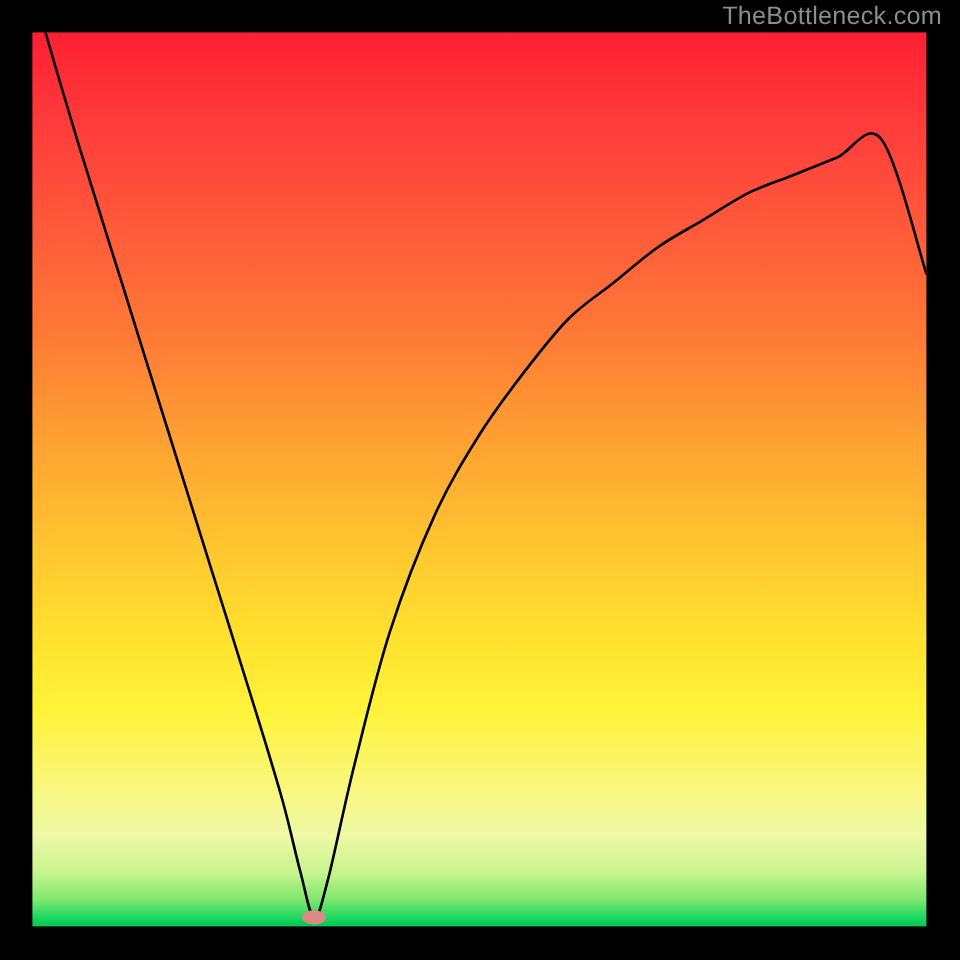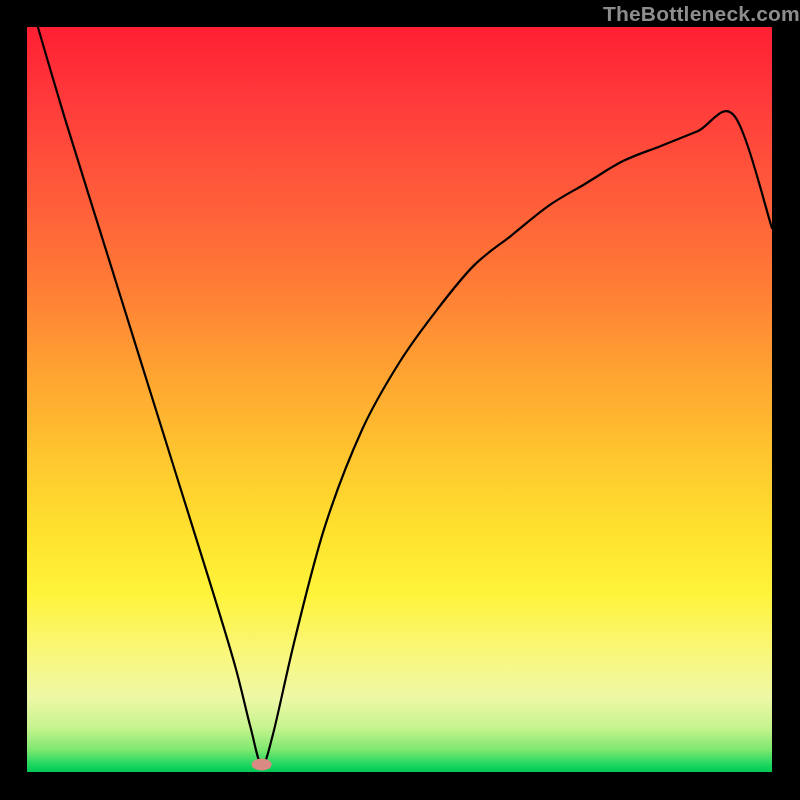--- a/index.html
+++ b/index.html
@@ -55,24 +55,24 @@
     stroke-width: 2.2;
     stroke-linecap: round;
   }
   .min-marker {
     fill: #d98a83;
     stroke: none;
   }
   .watermark {
     position: absolute;
     top: 2px;
-    right: 0;
+    right: 15px;
     color: #8d8d8d;
     font-size: 21px;
-    font-weight: 700;
+    font-weight: 400;
     letter-spacing: 0.2px;
     user-select: none;
   }
 </style>
 </head>
 <body>
 
 <div class="frame">
 
   <div class="plot-area">

